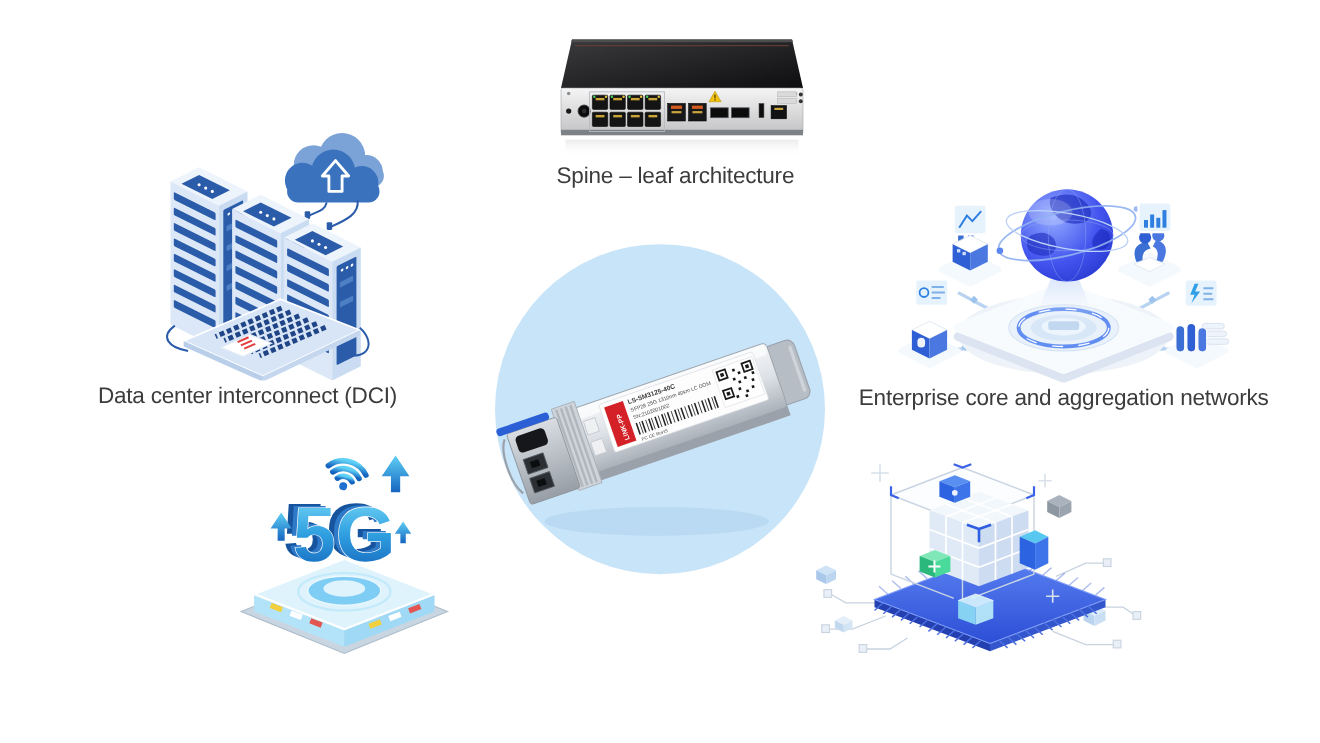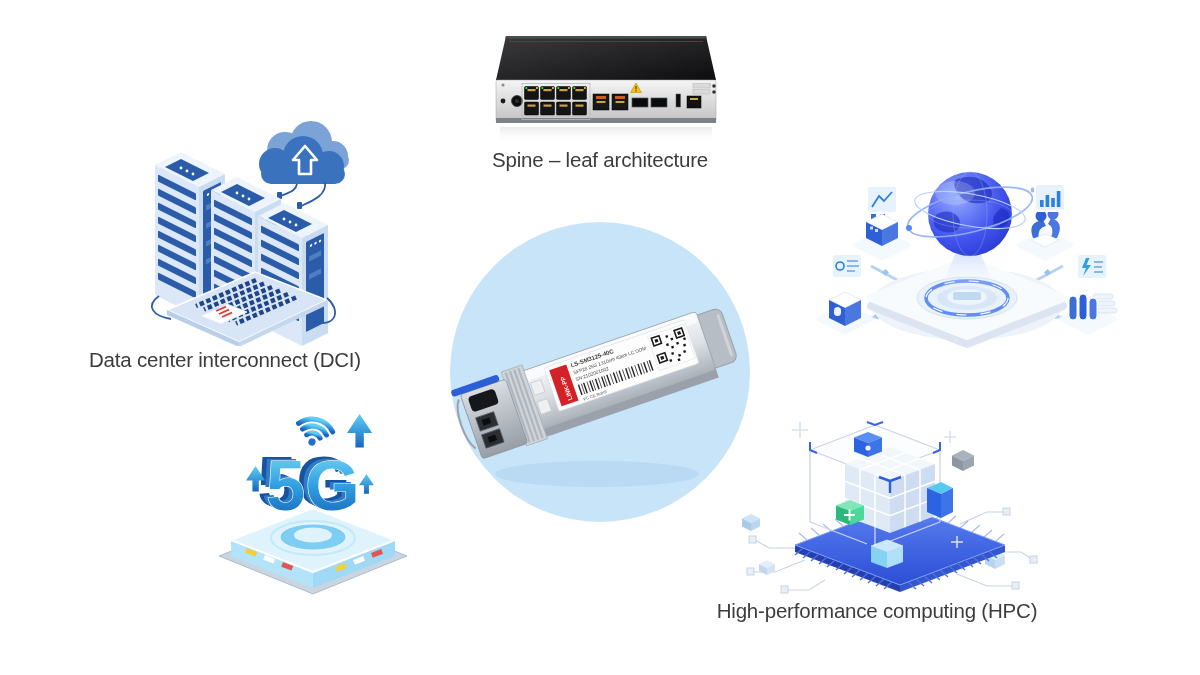--- a/index.html
+++ b/index.html
@@ -11,21 +11,21 @@
   #center-circle{position:absolute;left:450px;top:222px;width:300px;height:300px;border-radius:50%;
                  background:#c8e4f8;}
   #transceiver-svg{position:absolute;left:427px;top:231px;}
   text{font-family:"Liberation Sans",sans-serif;}
 </style>
 </head>
 <body>
 
 <div id="stage">
 
-  <div class="fig" style="left:455px;top:34px;width:290px;">
+  <div class="fig" style="left:469px;top:34px;width:290px;">
     <svg width="232" height="112" viewBox="0 0 232 112" style="margin-left:35px;">
       <defs>
         <linearGradient id="gTop" x1="0" y1="0" x2="1" y2="1">
           <stop offset="0" stop-color="#3b3b3d"></stop>
             <stop offset="1" stop-color="#0e0e10"></stop>
         </linearGradient>
         <linearGradient id="gFront" x1="0" y1="0" x2="0" y2="1">
           <stop offset="0" stop-color="#f5f5f5"></stop>
             <stop offset="1" stop-color="#c2c2c4"></stop>
         </linearGradient>
@@ -359,20 +359,21 @@
         <line x1="42" y1="123" x2="50" y2="123" stroke="#7fb0e8" stroke-width="1.8"></line>
       </g>
       <g>
         <rect x="272" y="106" width="30" height="25" rx="3" fill="#e6f3fd" stroke="#ffffff" stroke-width="2"></rect>
         <polygon points="281,110 277,120 281,120 278,128 286,117 281.5,117 284.5,110" fill="#2f9fe8"></polygon>
         <line x1="289" y1="114" x2="298" y2="114" stroke="#7fb0e8" stroke-width="1.8"></line>
         <line x1="289" y1="119" x2="297" y2="119" stroke="#7fb0e8" stroke-width="1.8"></line>
         <line x1="289" y1="124" x2="298" y2="124" stroke="#7fb0e8" stroke-width="1.8"></line>
       </g>
     </svg>
+    <div class="caption">Enterprise core and aggregation networks</div>
   </div>
 
   <div class="fig" style="left:151px;top:386px;width:340px;">
     <svg width="260" height="215" viewBox="0 0 260 215" style="margin-left:44px;">
       <defs>
         <linearGradient id="g5" x1="0" y1="0" x2="0" y2="1">
           <stop offset="0" stop-color="#7adcf9"></stop>
             <stop offset="0.5" stop-color="#2f9fe0"></stop>
             <stop offset="1" stop-color="#1260b8"></stop>
         </linearGradient>
@@ -528,21 +529,20 @@
         <polygon points="182,138 198,144 182,150 166,144" fill="#d9f6fe" stroke="#fff" stroke-width="0.8"></polygon>
         <polygon points="166,144 182,150 182,166 166,160" fill="#8fdff6"></polygon>
         <polygon points="182,150 198,144 198,160 182,166" fill="#bdeffb"></polygon>
       </g>
       <g>
         <polygon points="222,86 236,80 248,86 236,92" fill="#59c8f0"></polygon>
         <polygon points="222,86 236,92 236,116 222,110" fill="#2c63e0"></polygon>
         <polygon points="236,92 248,86 248,110 236,116" fill="#3d74ea"></polygon>
       </g>
     </svg>
-    <div class="caption">High-performance computing (HPC)</div>
   </div>
 
   <div id="center-circle"></div>
   <svg id="transceiver-svg" width="330" height="300" viewBox="0 0 330 300">
     <defs>
       <linearGradient id="gBody" x1="0" y1="0" x2="0" y2="1">
         <stop offset="0" stop-color="#f6f7f9"></stop>
           <stop offset="0.5" stop-color="#dde1e6"></stop>
           <stop offset="1" stop-color="#aab1b9"></stop>
       </linearGradient>

